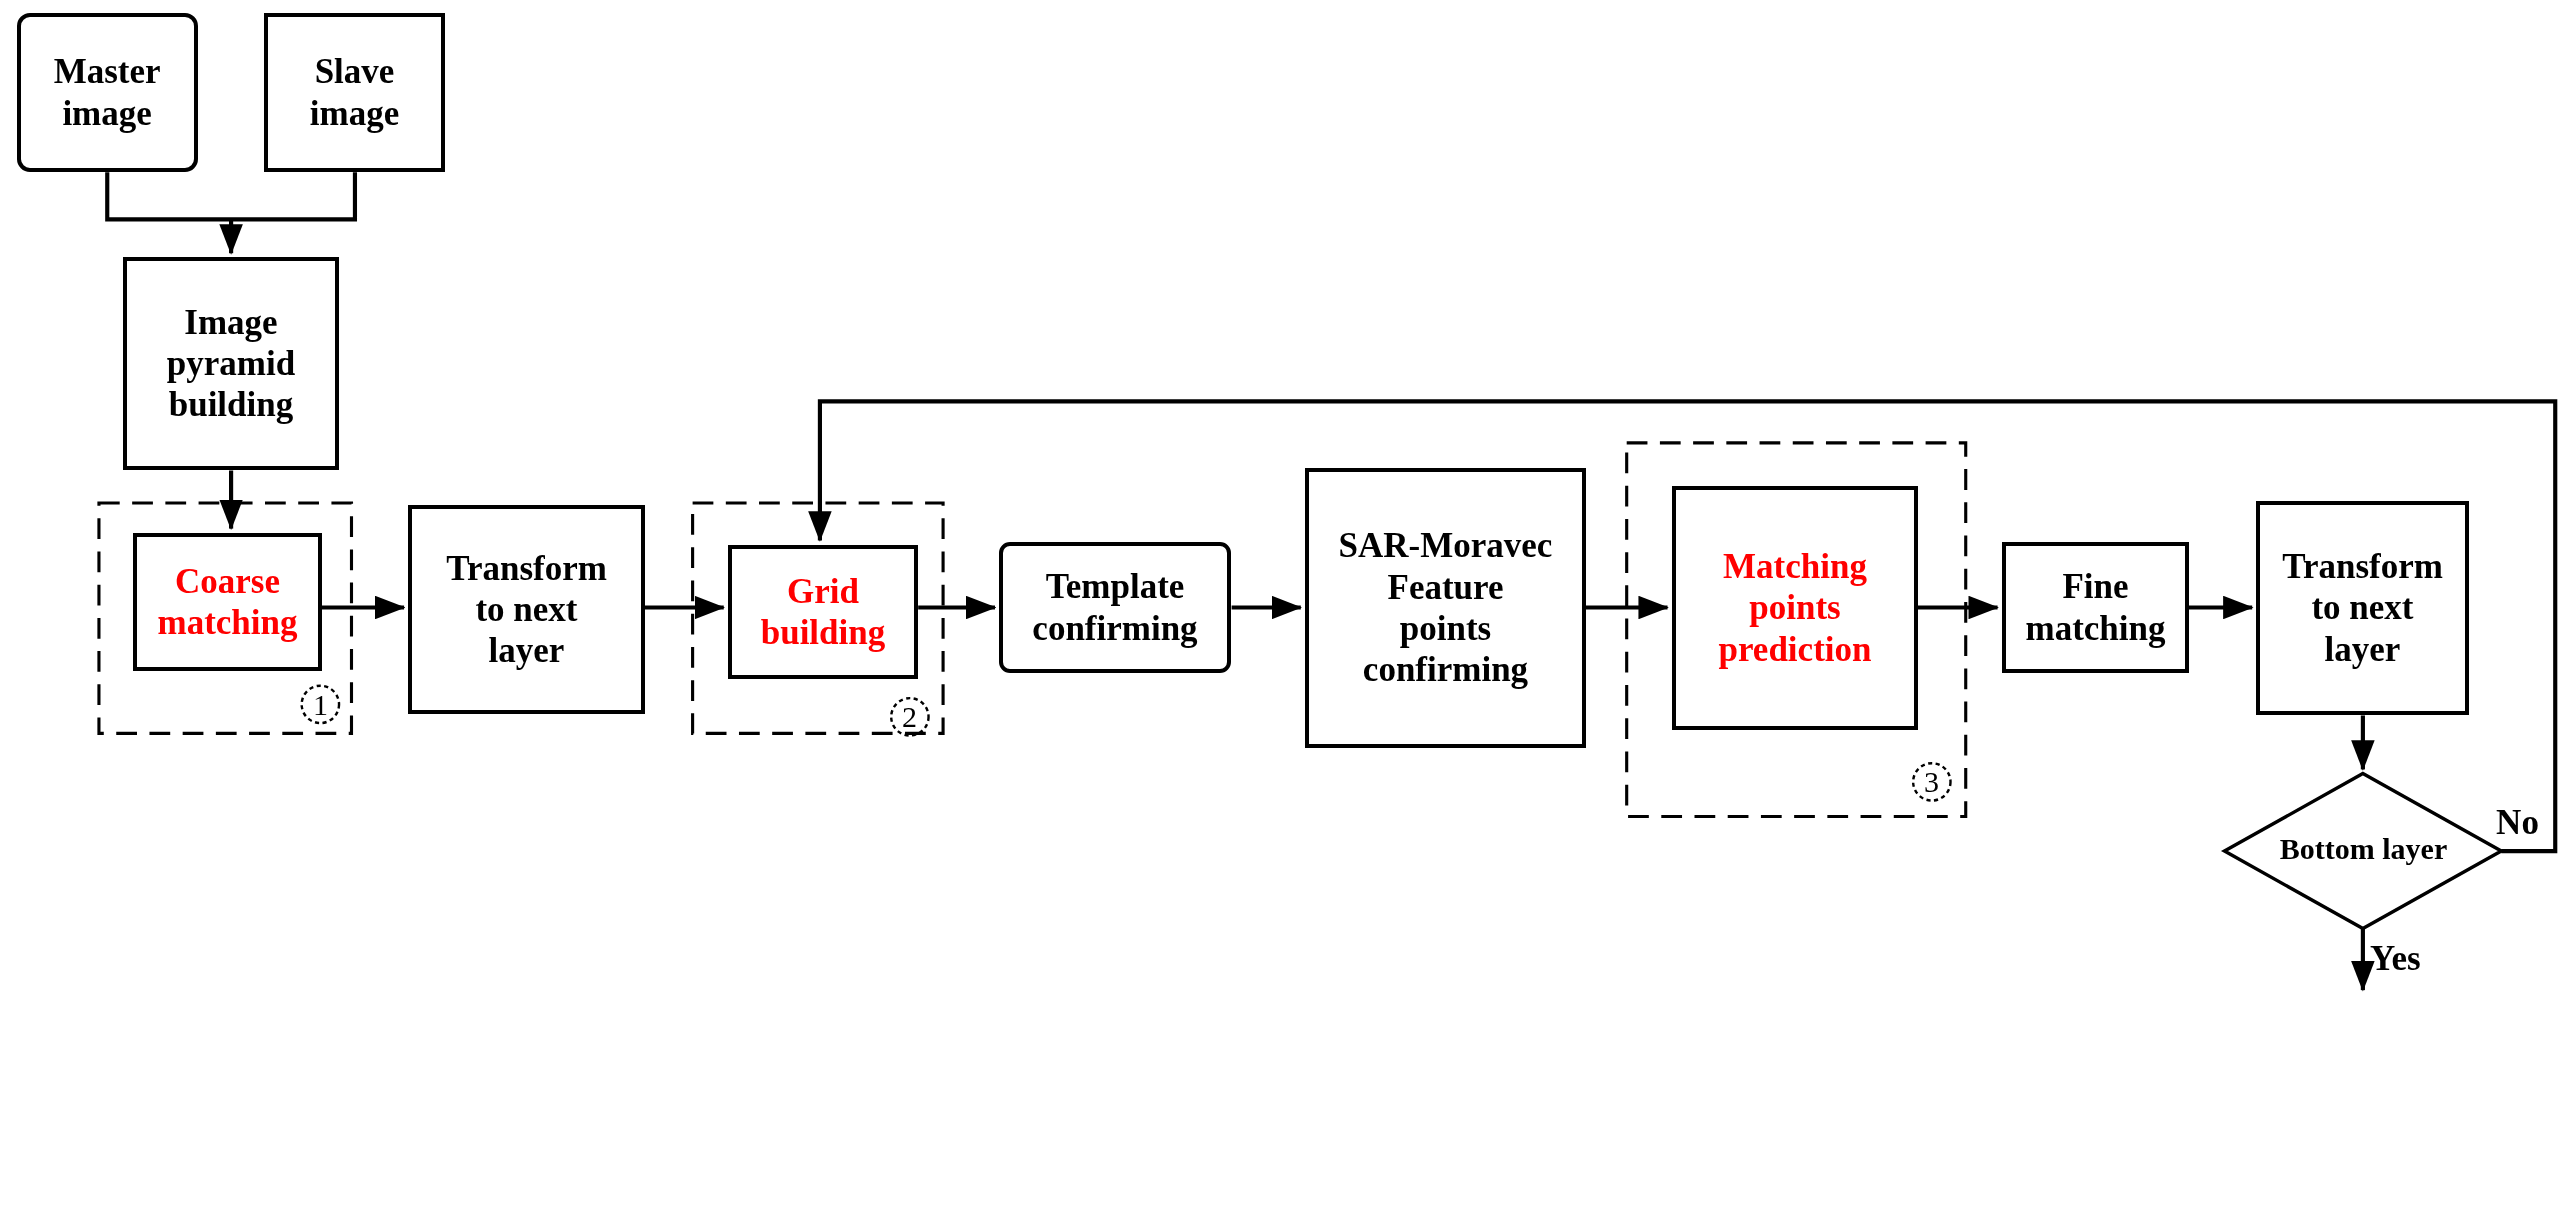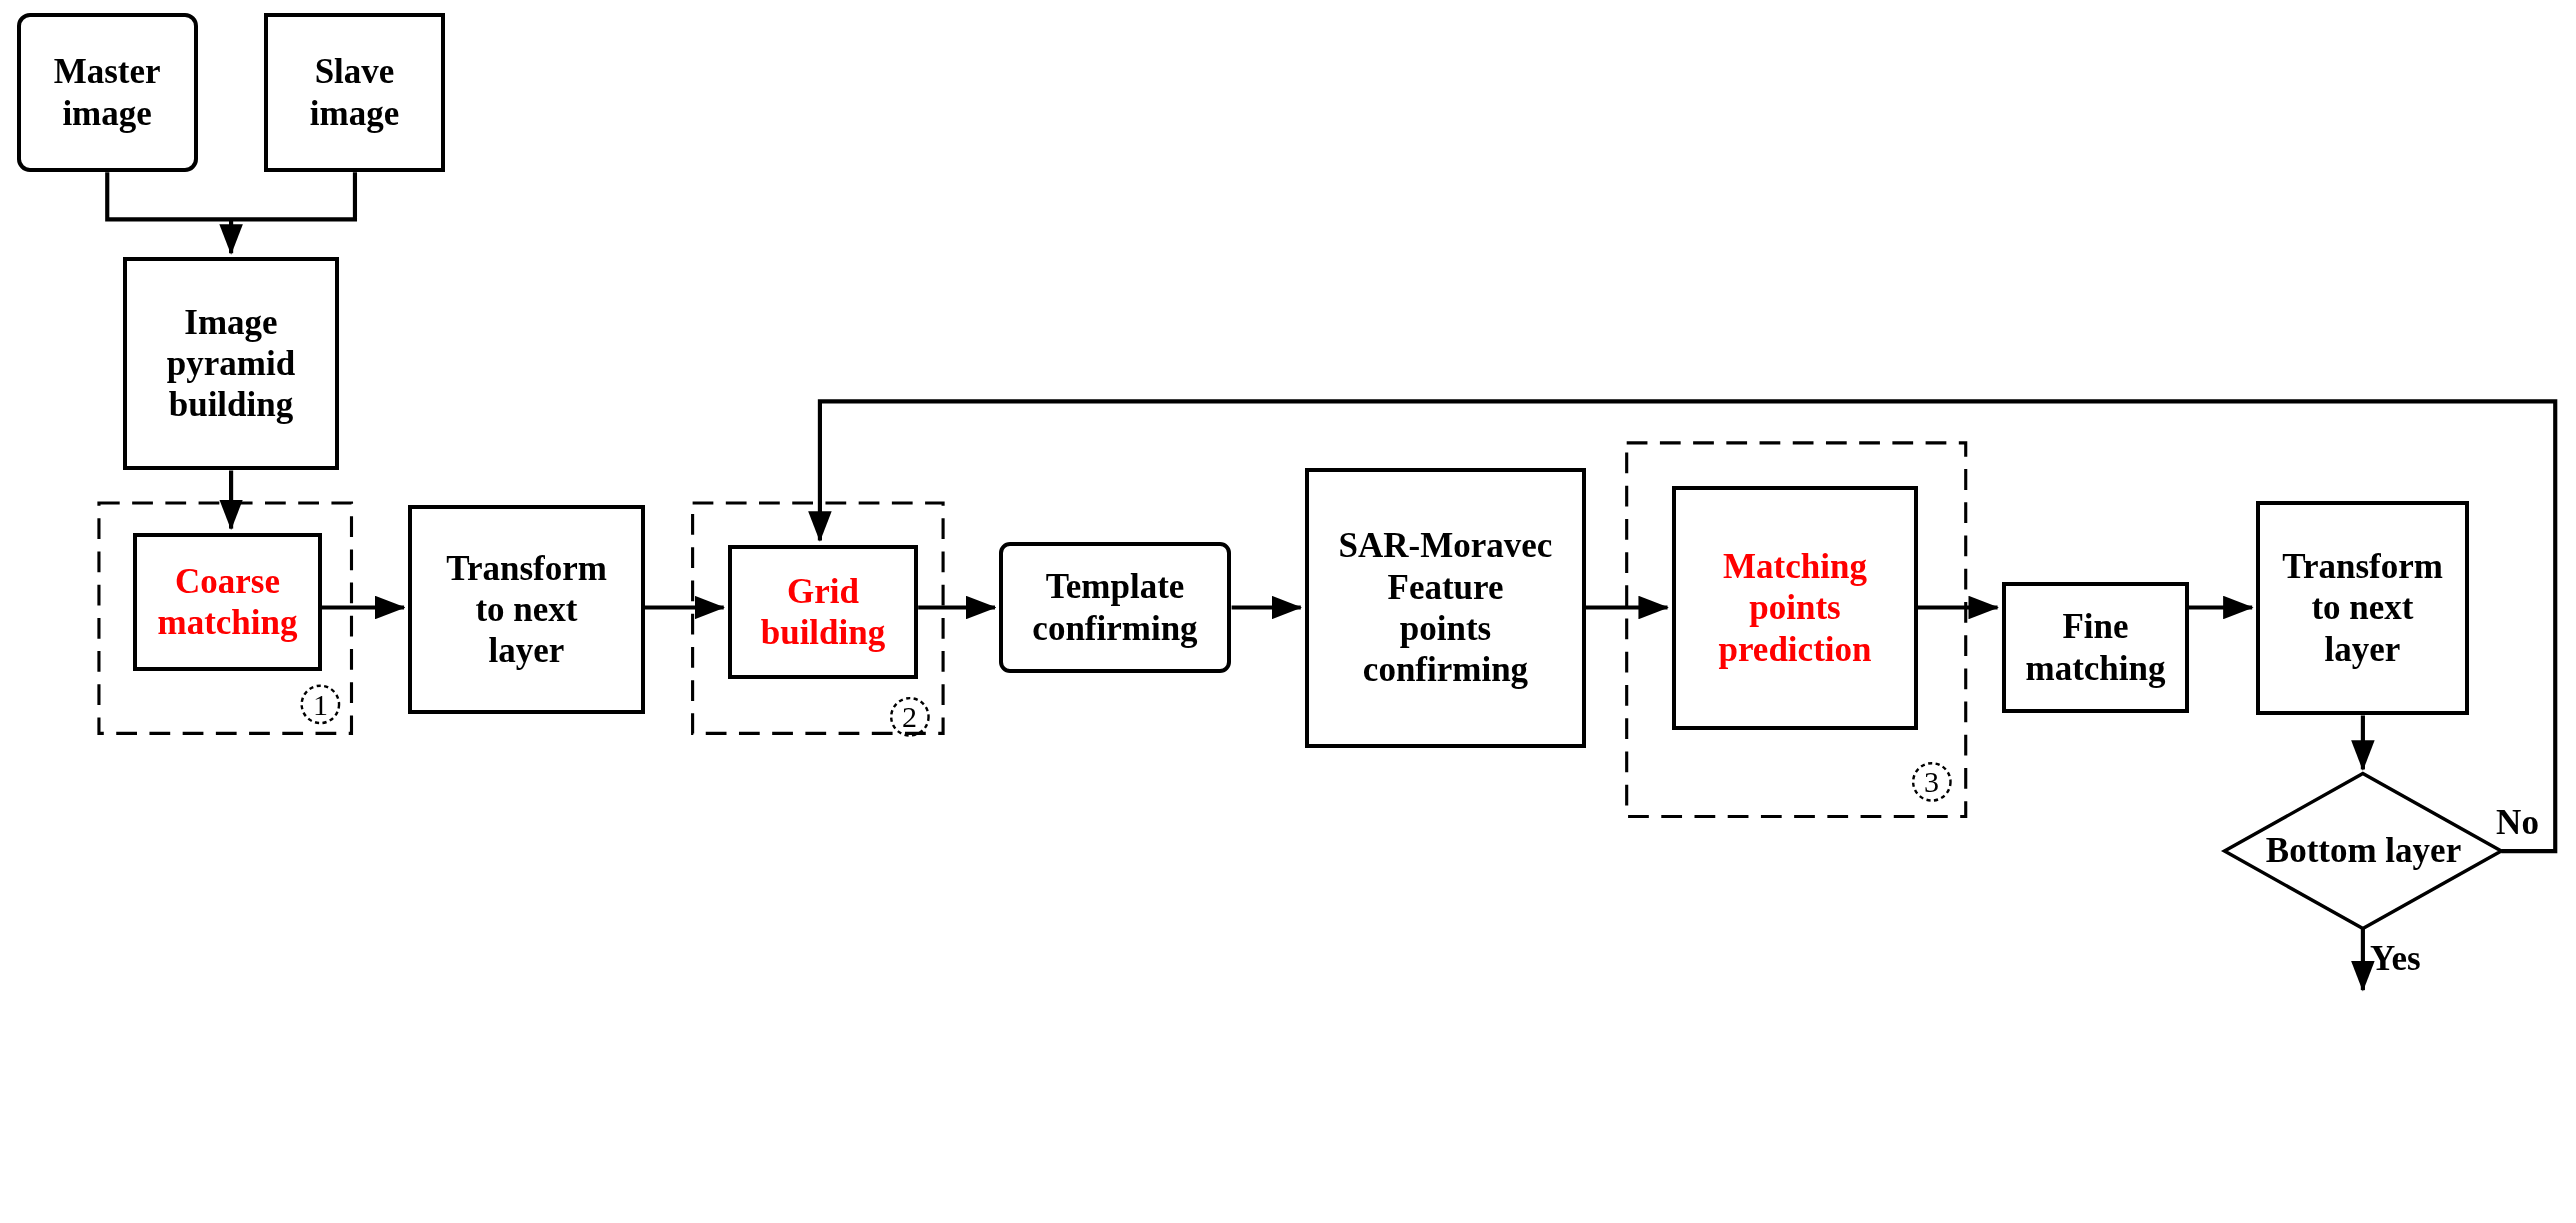--- a/index.html
+++ b/index.html
@@ -27,26 +27,26 @@
   
   #n-master    {left:16.6px;   top:13px;   width:181px; height:159px;border-radius:13px;}
   #n-slave     {left:264px;  top:13px;   width:181px; height:159px;}
   #n-pyramid   {left:123px;  top:257px;  width:216px; height:213px;}
   #n-coarse    {left:133px;  top:533px;  width:189px; height:138px;}
   #n-transform1{left:408px;  top:505px;  width:237px; height:209px;}
   #n-grid      {left:728px; top:545px;  width:190px; height:134px;}
   #n-template  {left:999px; top:542px;  width:232px; height:131px;border-radius:11px;}
   #n-sar       {left:1305px; top:468px;  width:281px; height:280px;}
   #n-matching  {left:1672px; top:486px;  width:246px; height:244px;}
-  #n-fine      {left:2002px; top:542px;  width:187px; height:131px;margin-top:40px;}
+  #n-fine      {left:2002px; top:542px;  width:187px; height:131px;}
   #n-transform2{left:2256px; top:501px;  width:213px; height:214px;}
   #n-final     {left:2207px; top:994px; width:313px; height:212px;}
   .decision-label{
     position:absolute;left:2225px;top:832px;width:277px;
-    text-align:center;font-weight:bold;font-size:35px;line-height:1.1;
+    text-align:center;font-weight:bold;font-size:30px;line-height:1.1;
     white-space:nowrap;color:#000000;
   }
   .edge-label{
     position:absolute;font-weight:bold;font-size:35px;line-height:1;color:#000000;
   }
   #lbl-yes{left:2370px;top:941px;}
   #lbl-no{left:2479px;top:805px;width:77px;text-align:center;}
   .badge{
     position:absolute;width:39px;height:39px;
     text-align:center;line-height:40px;

